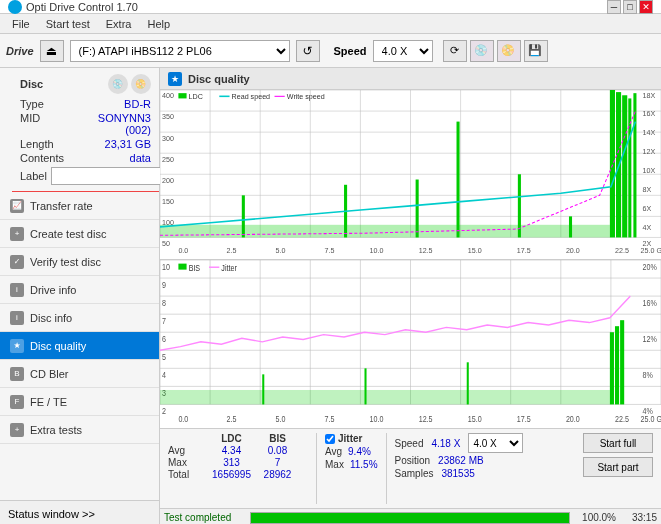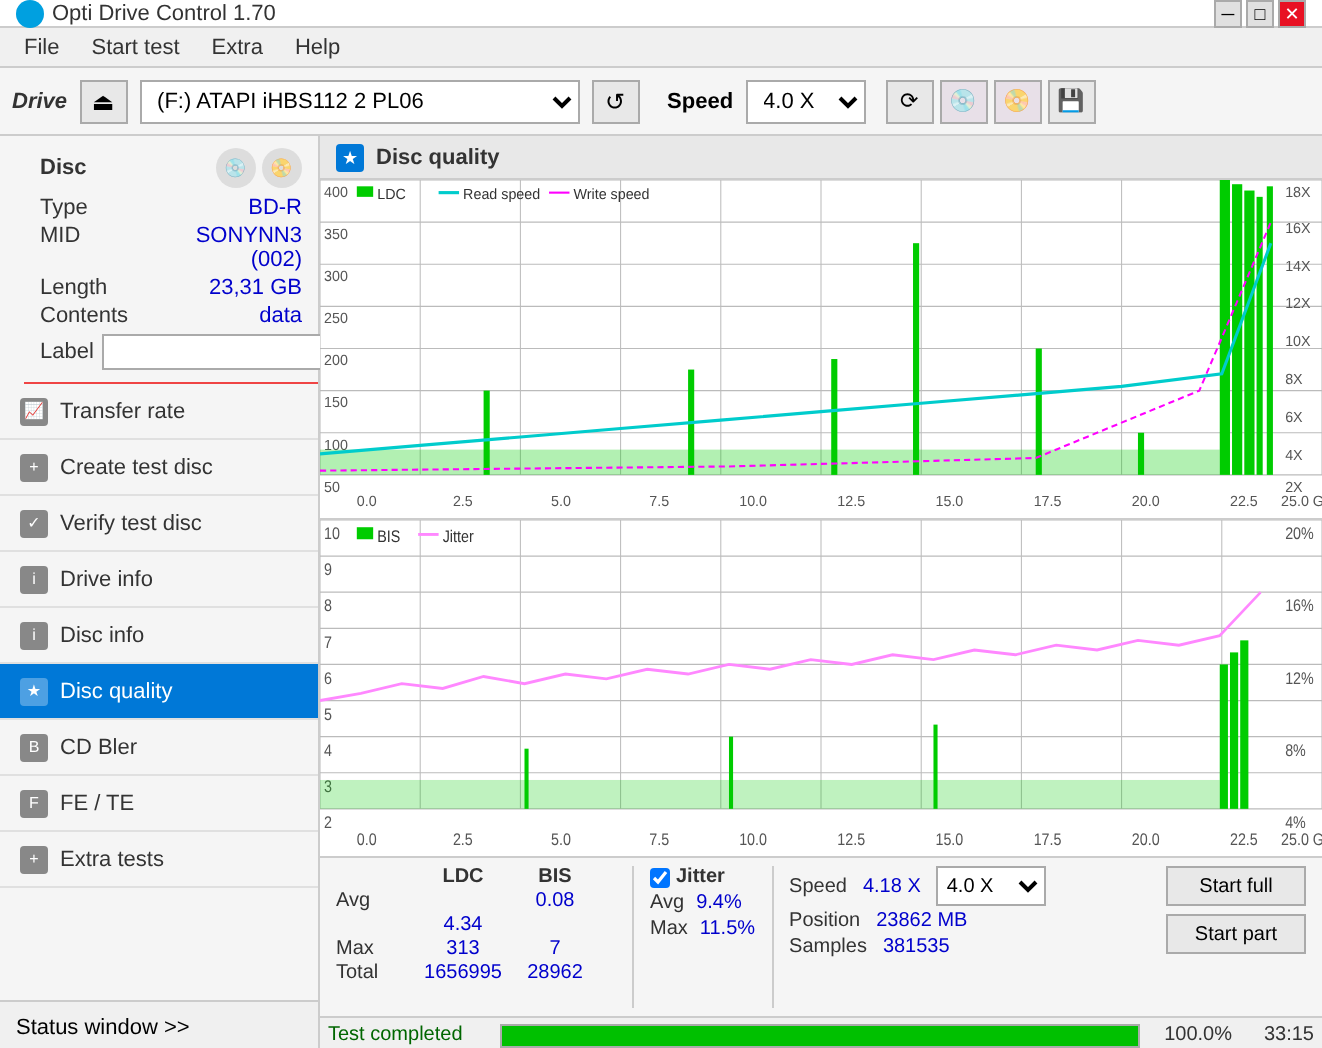--- a/index.html
+++ b/index.html
@@ -386,21 +386,21 @@
     <div class="stats-bar">
 
       <div style="display:flex;flex-direction:column;gap:1px;min-width:140px;">
         <div style="display:grid;grid-template-columns:40px 45px 45px;gap:1px;">
           <span style="font-size:10px;font-weight:bold;color:#333;"></span>
           <span style="font-size:10px;font-weight:bold;color:#333;text-align:center;">LDC</span>
           <span style="font-size:10px;font-weight:bold;color:#333;text-align:center;">BIS</span>
         </div>
         <div style="display:grid;grid-template-columns:40px 45px 45px;gap:1px;">
           <span style="font-size:10px;color:#333;">Avg</span>
-          <span style="font-size:10px;color:#0000cc;text-align:center;margin-top:12px;">4.34</span>
+          <span style="font-size:10px;color:#0000cc;text-align:center;">4.34</span>
           <span style="font-size:10px;color:#0000cc;text-align:center;">0.08</span>
         </div>
         <div style="display:grid;grid-template-columns:40px 45px 45px;gap:1px;">
           <span style="font-size:10px;color:#333;">Max</span>
           <span style="font-size:10px;color:#0000cc;text-align:center;">313</span>
           <span style="font-size:10px;color:#0000cc;text-align:center;">7</span>
         </div>
         <div style="display:grid;grid-template-columns:40px 45px 45px;gap:1px;">
           <span style="font-size:10px;color:#333;">Total</span>
           <span style="font-size:10px;color:#0000cc;text-align:center;">1656995</span>

